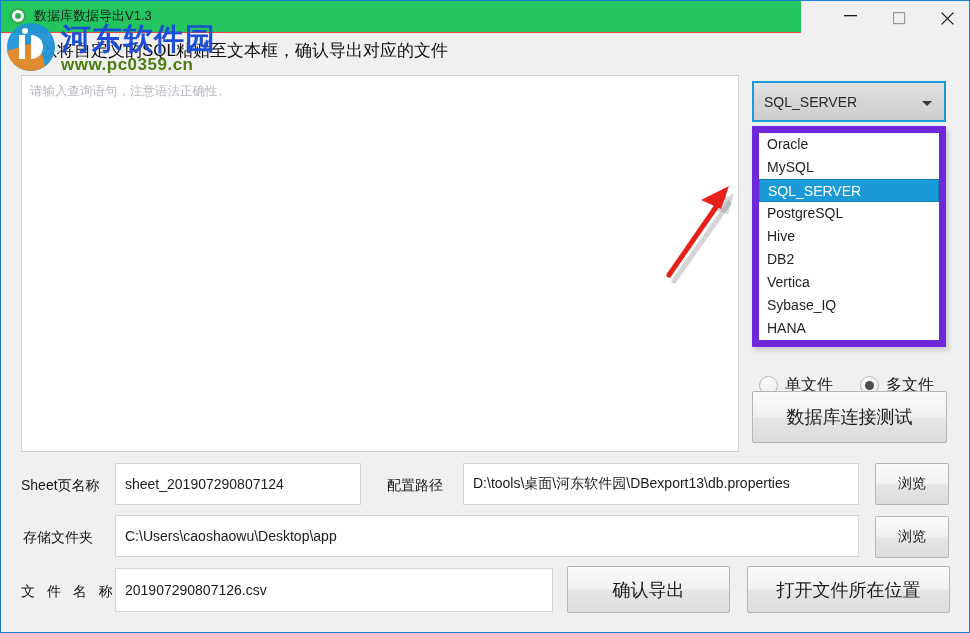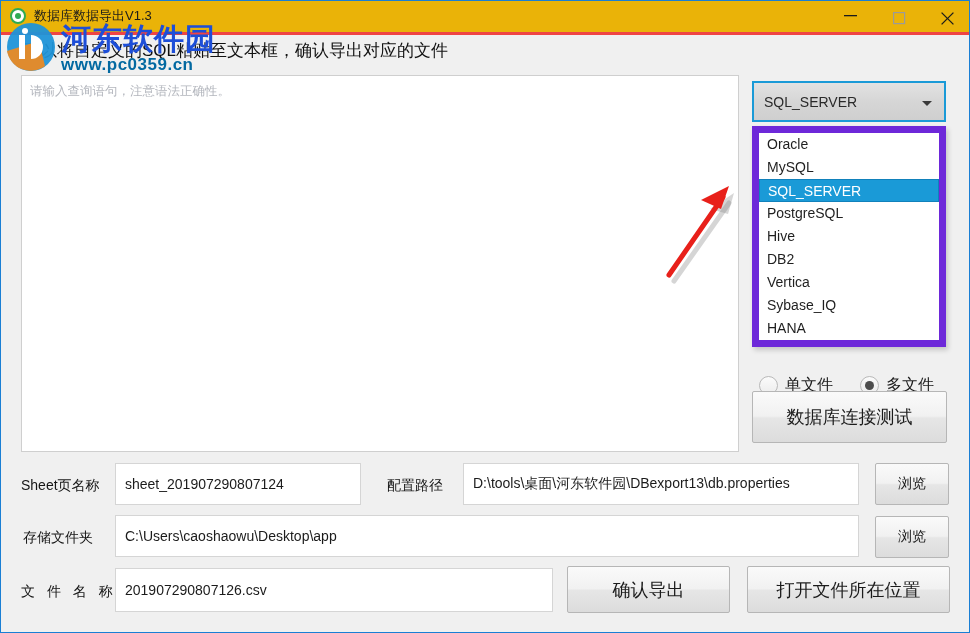--- a/index.html
+++ b/index.html
@@ -17,24 +17,24 @@
     box-sizing: border-box;
     border: 1px solid #1a7fd4;
     background: #f0f0f0;
     overflow: hidden;
   }
 
   
   #titlebar {
     position: absolute;
     left: 0; top: 0;
-    width: 968px;
+    width: 800px;
     height: 31px;
-    background: #eab308;
-    border-bottom: 3px solid #ef4444;
+    background: #22c55e;
+    border-bottom: 1px solid #ef4444;
   }
   #app-icon {
     position: absolute;
     left: 9px; top: 7px;
     width: 16px; height: 16px;
     border-radius: 50%;
     background: #ffffff;
     border: 2px solid #2faa53;
     box-sizing: border-box;
   }
@@ -94,21 +94,21 @@
     font-weight: bold;
     color: #1d4ed8;
     letter-spacing: 1px;
     white-space: nowrap;
   }
   #wm-url {
     position: absolute;
     left: 56px; top: 38px;
     font-size: 17px;
     font-weight: bold;
-    color: #0369a1;
+    color: #4d7c0f;
     letter-spacing: 0.5px;
     white-space: nowrap;
   }
 
   
   #sql-area {
     position: absolute;
     left: 20px; top: 74px;
     width: 718px;
     height: 377px;

